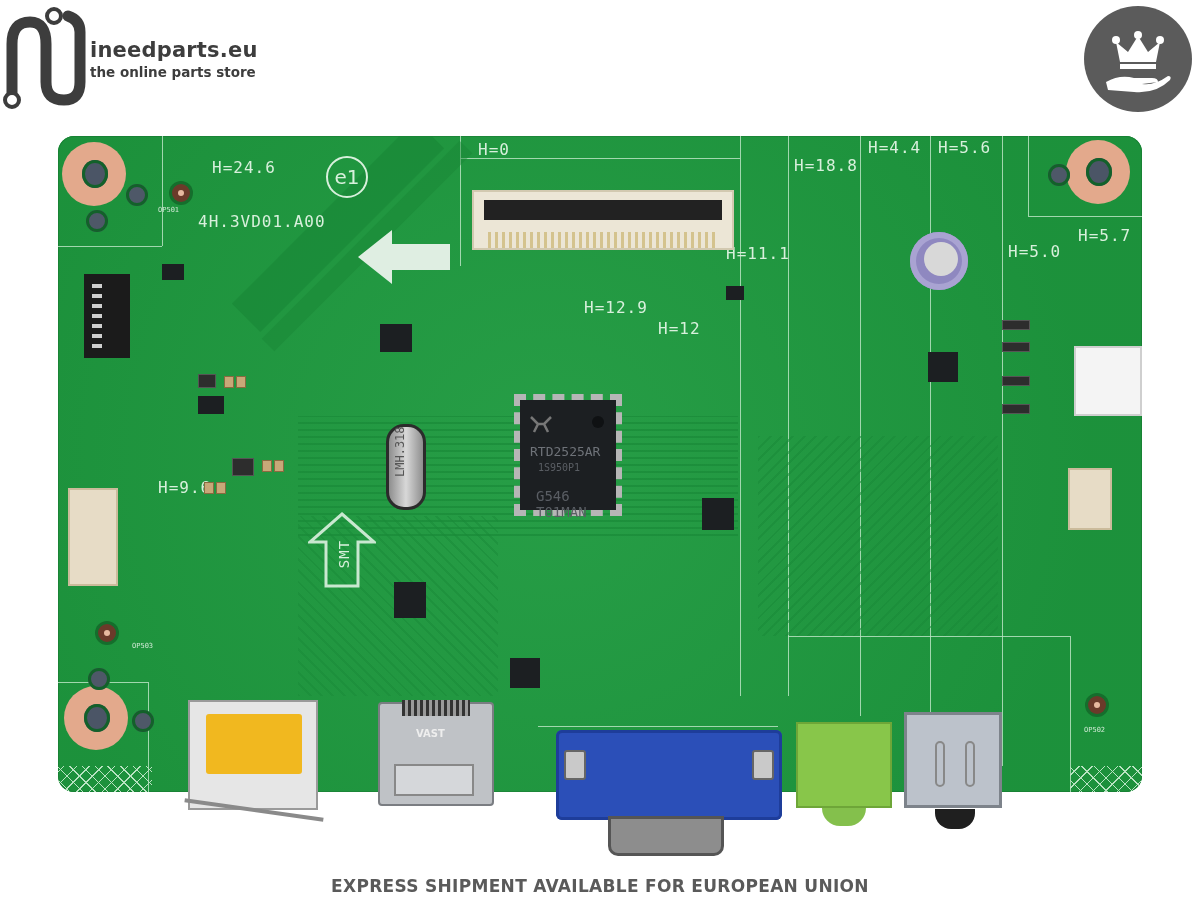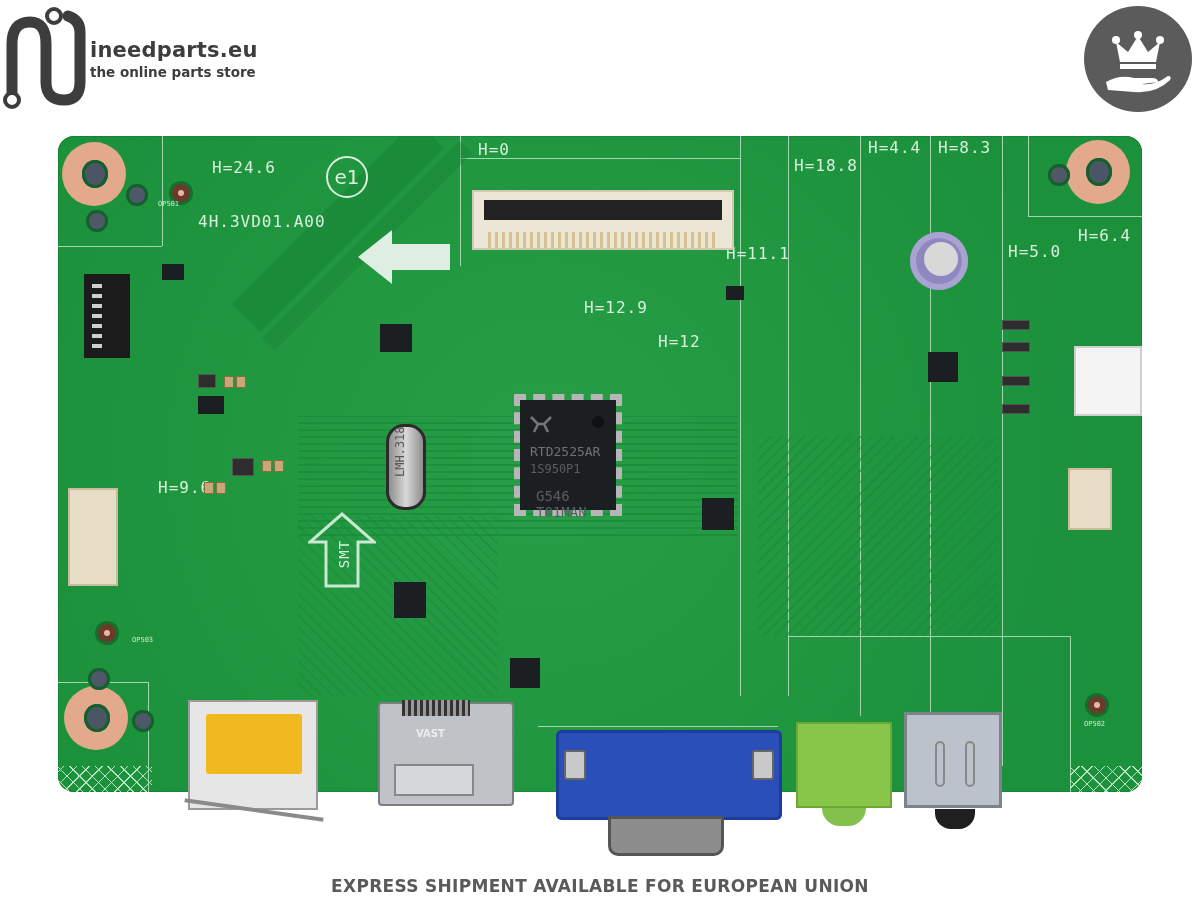--- a/index.html
+++ b/index.html
@@ -18,21 +18,21 @@
   
   .footer { position: absolute; left: 0; right: 0; top: 876px; text-align: center; font-family: "DejaVu Sans", sans-serif; font-weight: bold; font-size: 17px; color: #5a5a5a; letter-spacing: 0.3px; }
 
   
   .pcb { position: absolute; left: 58px; top: 136px; width: 1084px; height: 656px; background: #1e9a3f; border-radius: 16px; overflow: hidden;
          box-shadow: inset 0 0 0 1px #1a8a38; }
   .pcb::before { content: ""; position: absolute; inset: 0;
     background:
       radial-gradient(circle at 45% 50%, rgba(255,255,255,0.04), rgba(0,0,0,0.06) 80%); }
   .silk { position: absolute; color: #d8f0dc; font-family: "DejaVu Sans Mono", monospace; font-size: 16px; letter-spacing: 1px; }
-  .silk.small { font-size: 7px; letter-spacing: 0; color: #cfe9d4; }
+  .silk.small { font-size: 7px; letter-spacing: 0; color: #cfe9d4; margin-top: 6px; }
   .line { position: absolute; background: #b9e3c2; opacity: 0.85; }
 
   .mount { position: absolute; width: 64px; height: 64px; border-radius: 50%; background: #e3a98c; }
   .mount .hole { position: absolute; left: 20px; top: 18px; width: 26px; height: 28px; border-radius: 50%; background: #4b5566; box-shadow: inset 0 0 0 3px #13612a; }
   .hole-sm { position: absolute; width: 22px; height: 22px; border-radius: 50%; background: #4e5868; box-shadow: inset 0 0 0 3px #13612a; }
   .via { position: absolute; width: 18px; height: 18px; border-radius: 50%; background: #6b3a2a; box-shadow: 0 0 0 3px #156e2c; }
   .via::after { content: ""; position: absolute; left: 6px; top: 6px; width: 6px; height: 6px; border-radius: 50%; background: #e8b9a0; }
 
   .chip { position: absolute; background: #1c1f22; }
   .chip.qfp { border: 6px dashed #b6b6b6; background-clip: padding-box; }
@@ -53,21 +53,21 @@
   .arrow-left { position: absolute; }
   .arrow-up { position: absolute; }
 
   .hatch { position: absolute; background:
       repeating-linear-gradient(45deg, transparent 0 8px, #b9e3c2 8px 9px),
       repeating-linear-gradient(-45deg, transparent 0 8px, #b9e3c2 8px 9px); }
 
   
   .port-hdmi-dp { position: absolute; left: 188px; top: 700px; width: 130px; height: 110px; background: #e6e6e6; border: 2px solid #9a9a9a; }
   .port-hdmi-dp .inner { position: absolute; left: 16px; top: 12px; width: 96px; height: 60px; background: #f1b81f; border-radius: 3px; }
-  .port-hdmi { position: absolute; left: 378px; top: 702px; width: 136px; height: 104px; background: #bfc2c6; border: 2px solid #7a7d82; border-radius: 4px; }
+  .port-hdmi { position: absolute; left: 378px; top: 702px; width: 116px; height: 104px; background: #bfc2c6; border: 2px solid #7a7d82; border-radius: 4px; }
   .port-hdmi .teeth { position: absolute; left: 22px; top: -4px; width: 68px; height: 16px;
     background: repeating-linear-gradient(90deg, #333 0 3px, #9a9a9a 3px 6px); }
   .port-hdmi .brand { position: absolute; left: 36px; top: 24px; font-size: 10px; color: #eee; font-family: "DejaVu Sans", sans-serif; font-weight: bold; }
   .port-vga { position: absolute; left: 556px; top: 730px; width: 226px; height: 90px; background: #2b4fb8; border-radius: 6px; box-shadow: inset 0 0 0 3px #1e3d9a; }
   .port-vga .shell { position: absolute; left: 52px; top: 86px; width: 116px; height: 40px; background: #8d8d8d; border: 3px solid #555; border-radius: 0 0 10px 10px; }
   .port-vga .screw { position: absolute; top: 20px; width: 22px; height: 30px; background: #c9c9c9; border: 2px solid #666; border-radius: 3px; }
   .port-audio-green { position: absolute; left: 796px; top: 722px; width: 96px; height: 86px; background: #88c64a; border: 2px solid #6ea638; }
   .port-audio-green .barrel { position: absolute; left: 24px; top: 84px; width: 44px; height: 18px; background: #84c04c; border-radius: 0 0 20px 20px; }
   .port-audio-gray { position: absolute; left: 904px; top: 712px; width: 98px; height: 96px; background: #bcc2cb; border: 3px solid #7d838b; }
   .port-audio-gray .barrel { position: absolute; left: 28px; top: 94px; width: 40px; height: 20px; background: #1f1f1f; border-radius: 0 0 16px 16px; }
@@ -150,47 +150,47 @@
 
   <div class="hatch" style="left:0;top:630px;width:94px;height:26px;"></div>
   <div class="hatch" style="left:1012px;top:630px;width:72px;height:26px;"></div>
 
   <div class="silk" style="left:154px;top:22px;">H=24.6</div>
   <div class="silk" style="left:140px;top:76px;">4H.3VD01.A00</div>
   <div style="position:absolute;left:268px;top:20px;width:42px;height:42px;border-radius:50%;border:2px solid #d8f0dc;color:#d8f0dc;font-size:20px;text-align:center;line-height:38px;font-family:'DejaVu Sans',sans-serif;">e1</div>
   <div class="silk" style="left:420px;top:4px;">H=0</div>
   <div class="silk" style="left:736px;top:20px;">H=18.8</div>
   <div class="silk" style="left:810px;top:2px;">H=4.4</div>
-  <div class="silk" style="left:880px;top:2px;">H=8.3</div>
-  <div class="silk" style="left:1020px;top:90px;">H=6.4</div>
+  <div class="silk" style="left:880px;top:2px;">H=5.6</div>
+  <div class="silk" style="left:1020px;top:90px;">H=5.7</div>
   <div class="silk" style="left:950px;top:106px;">H=5.0</div>
   <div class="silk" style="left:668px;top:108px;">H=11.1</div>
   <div class="silk" style="left:526px;top:162px;">H=12.9</div>
-  <div class="silk" style="left:600px;top:196px;">H=12</div>
+  <div class="silk" style="left:600px;top:183px;">H=12</div>
   <div class="silk" style="left:100px;top:342px;">H=9.6</div>
   <div class="silk small" style="left:100px;top:64px;">OP501</div>
   <div class="silk small" style="left:74px;top:500px;">OP503</div>
   <div class="silk small" style="left:1026px;top:584px;">OP502</div>
 
   <svg class="arrow-left" style="left:300px;top:94px;" width="92" height="54" viewBox="0 0 92 54">
     <polygon points="0,27 34,0 34,14 92,14 92,40 34,40 34,54" fill="#dfeee2"></polygon>
   </svg>
   <svg class="arrow-up" style="left:250px;top:376px;" width="68" height="76" viewBox="0 0 68 76">
     <polygon points="34,2 66,30 50,30 50,74 18,74 18,30 2,30" fill="none" stroke="#c9e8d0" stroke-width="3"></polygon>
   </svg>
   <div class="silk" style="left:272px;top:410px;transform:rotate(-90deg);font-size:14px;">SMT</div>
 
   <div class="conn-ffc" style="left:414px;top:54px;width:262px;height:60px;">
     <div class="slot"></div>
     <div class="pins"></div>
   </div>
 
   <div class="chip qfp" style="left:456px;top:258px;width:108px;height:122px;">
     <div style="position:absolute;left:10px;top:44px;font-family:'DejaVu Sans Mono',monospace;font-size:13px;color:#6e7278;">RTD2525AR</div>
-    <div style="position:absolute;left:10px;top:62px;font-family:'DejaVu Sans Mono',monospace;font-size:12px;color:#5a5e64;">1S950P1</div>
+    <div style="position:absolute;left:18px;top:62px;font-family:'DejaVu Sans Mono',monospace;font-size:10px;color:#5a5e64;">1S950P1</div>
     <div style="position:absolute;left:10px;top:88px;font-family:'DejaVu Sans Mono',monospace;font-size:14px;color:#5a5e64;padding-left:6px;">G546 T01MAN</div>
     <div style="position:absolute;left:72px;top:16px;width:12px;height:12px;border-radius:50%;background:#0f1113;"></div>
     <svg style="position:absolute;left:10px;top:16px;" width="22" height="18" viewBox="0 0 22 18">
       <path d="M1 1 L8 8 L4 16 M21 1 L14 8 L18 16 M8 8 L14 8" stroke="#777" stroke-width="2.5" fill="none"></path>
     </svg>
   </div>
 
   <div class="crystal" style="left:328px;top:288px;">
     <div class="crystal-label">LMH.318</div>
   </div>

